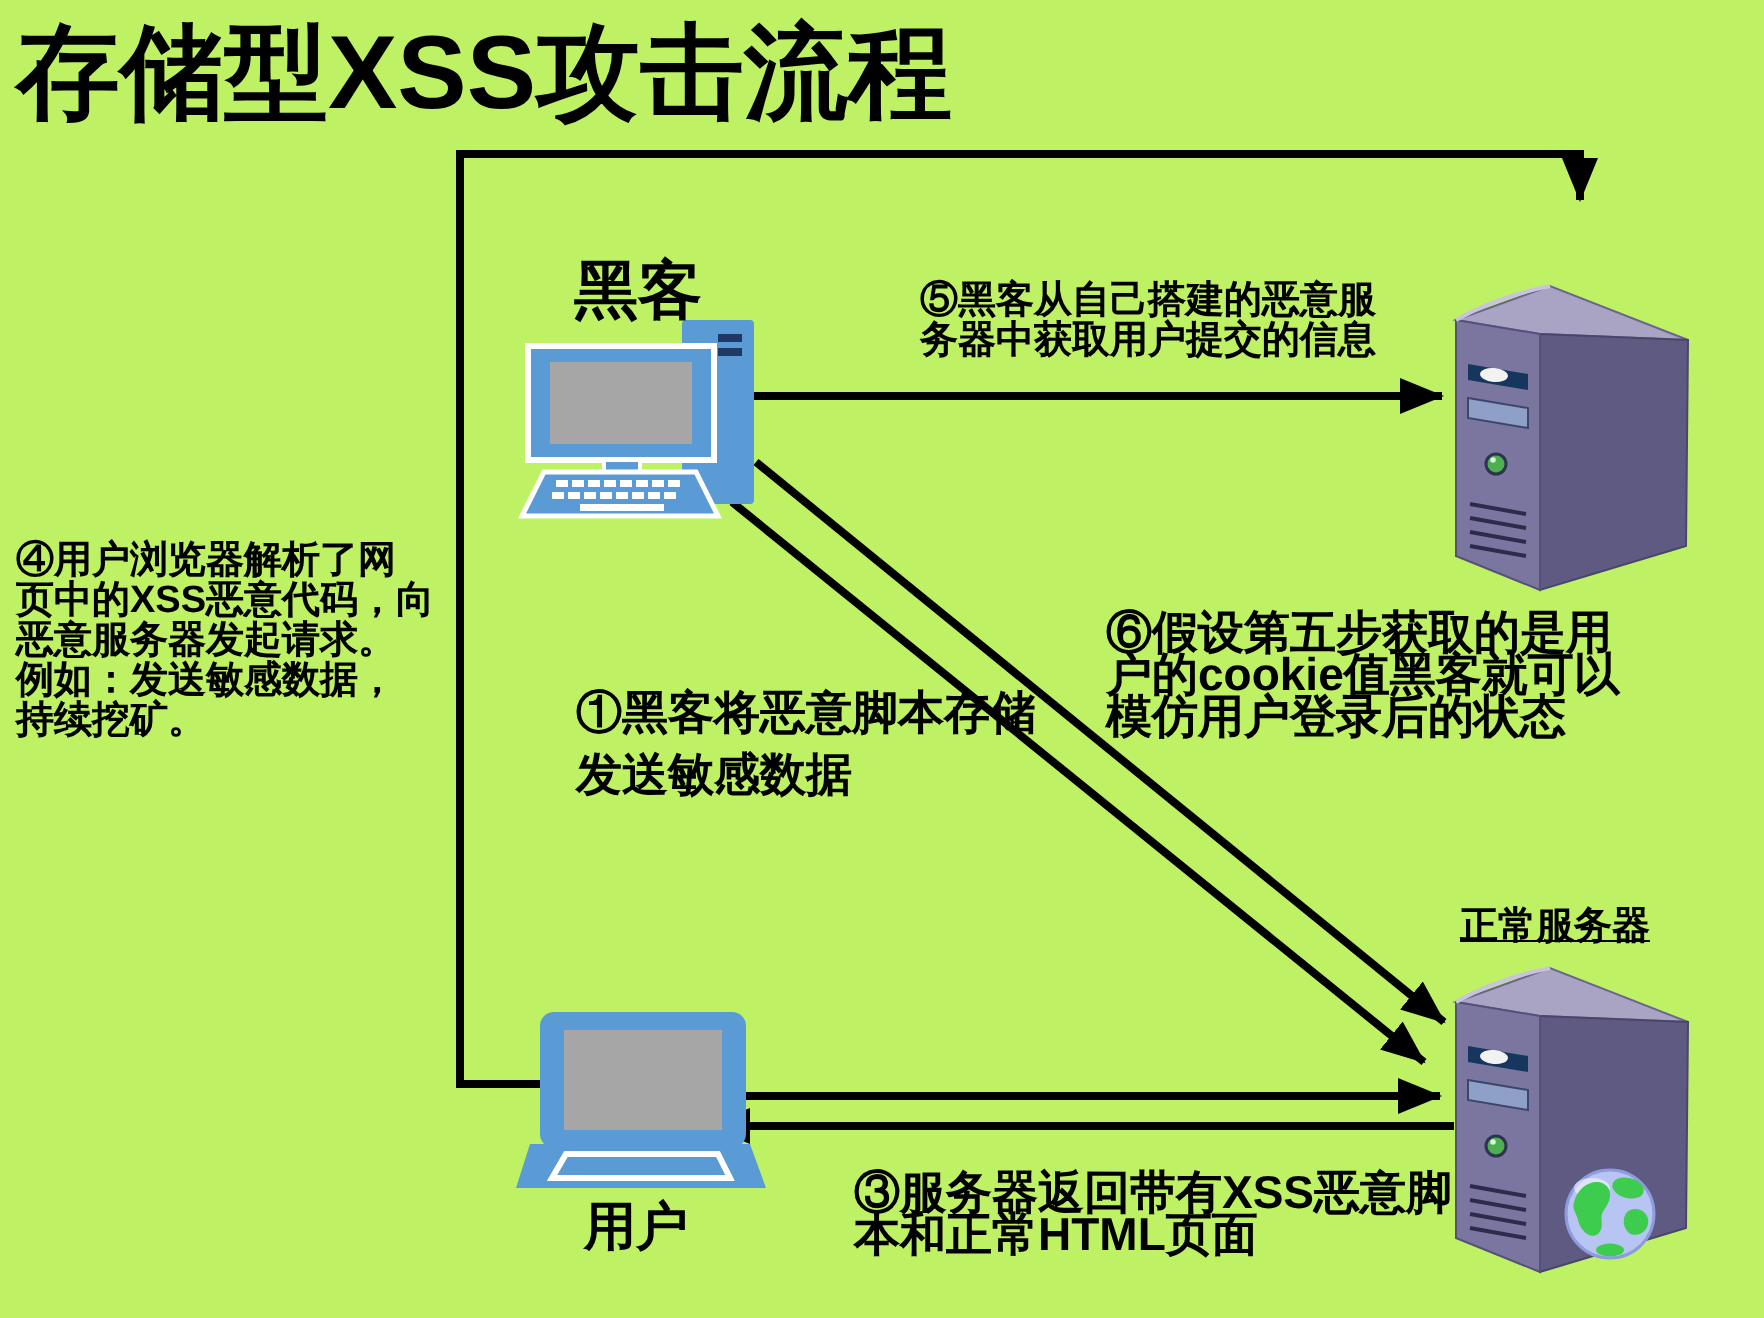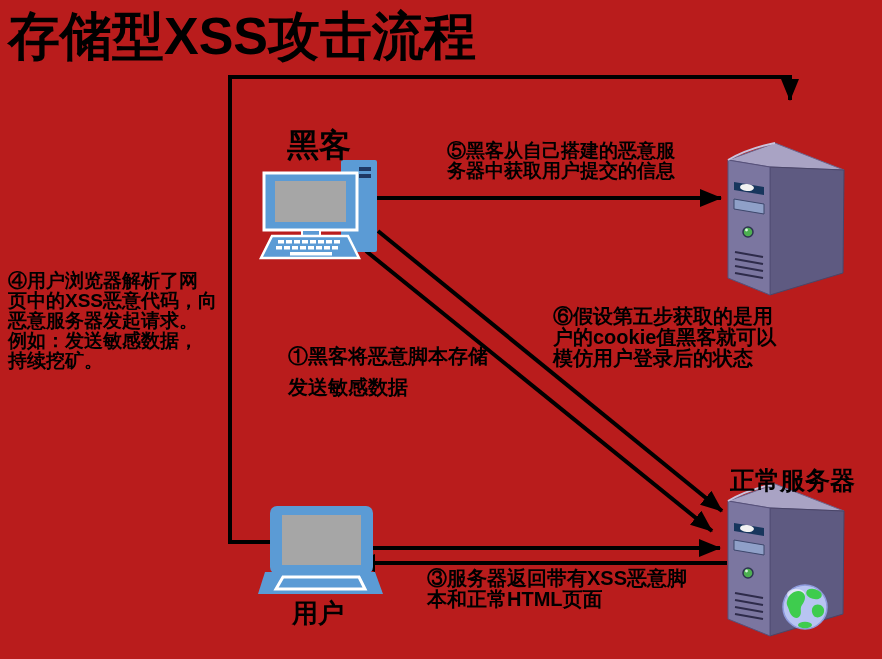--- a/index.html
+++ b/index.html
@@ -1,28 +1,28 @@
 <!DOCTYPE html>
 <html><head>
 <meta charset="utf-8">
 <style>
   html,body { margin:0; padding:0; background:#fff; }
   .stage {
-    position:relative; width:882px; height:659px; background:#b91c1c;
+    position:relative; width:882px; height:659px; background:#bef264;
     font-family:"Liberation Sans", sans-serif; color:#000; overflow:hidden;
   }
   .abs { position:absolute; }
   .page-title {
     left:8px; top:2px; font-size:52px; font-weight:900; letter-spacing:0px;
     white-space:nowrap;
   }
   .node-label { position:absolute; font-weight:700; white-space:nowrap; }
   .note {
     position:absolute; font-weight:600; white-space:pre-line; line-height:21px;
-    font-size:20px;
+    font-size:23px;
   }
   .note.small { font-size:19px; line-height:20px; }
   .note.wide-gap { line-height:31px; }
   svg { display:block; }
   .ln { stroke:#000; stroke-width:4; fill:none; }
 </style>
 </head>
 <body>
 
 <div class="stage">
@@ -120,31 +120,31 @@
   </svg>
 
   <svg class="abs" style="left:253px; top:500px;" width="132" height="100" viewBox="0 0 132 100">
     <rect x="17" y="6" width="103" height="68" rx="7" fill="#5B9BD5"></rect>
     <rect x="29" y="15" width="79" height="50" fill="#A6A6A6"></rect>
     <polygon points="12,72 122,72 130,94 5,94" fill="#5B9BD5"></polygon>
     <polygon points="30,77 106,77 112,89 23,89" fill="none" stroke="#FFFFFF" stroke-width="3"></polygon>
   </svg>
 
   <div class="node-label" style="left:287px; top:124px; font-size:32px;">黑客</div>
-  <div class="node-label" style="left:730px; top:464px; font-size:25px;">正常服务器</div>
+  <div class="node-label" style="left:730px; top:450px; font-size:19px;text-decoration:underline;">正常服务器</div>
   <div class="node-label" style="left:292px; top:596px; font-size:26px;">用户</div>
 
   <div class="note wide-gap" style="left:288px; top:341px;">①黑客将恶意脚本存储
 发送敏感数据</div>
-  <div class="note" style="left:427px; top:568px;">③服务器返回带有XSS恶意脚
+  <div class="note" style="left:427px; top:586px;">③服务器返回带有XSS恶意脚
 本和正常HTML页面</div>
   <div class="note small" style="left:8px; top:271px;">④用户浏览器解析了网
 页中的XSS恶意代码，向
 恶意服务器发起请求。
 例如：发送敏感数据，
 持续挖矿。</div>
-  <div class="note small" style="left:447px; top:141px;text-align:center;">⑤黑客从自己搭建的恶意服
+  <div class="note small" style="left:460px; top:141px;text-align:center;">⑤黑客从自己搭建的恶意服
 务器中获取用户提交的信息</div>
   <div class="note" style="left:553px; top:306px;">⑥假设第五步获取的是用
 户的cookie值黑客就可以
 模仿用户登录后的状态</div>
 
 </div>
 
 </body></html>

